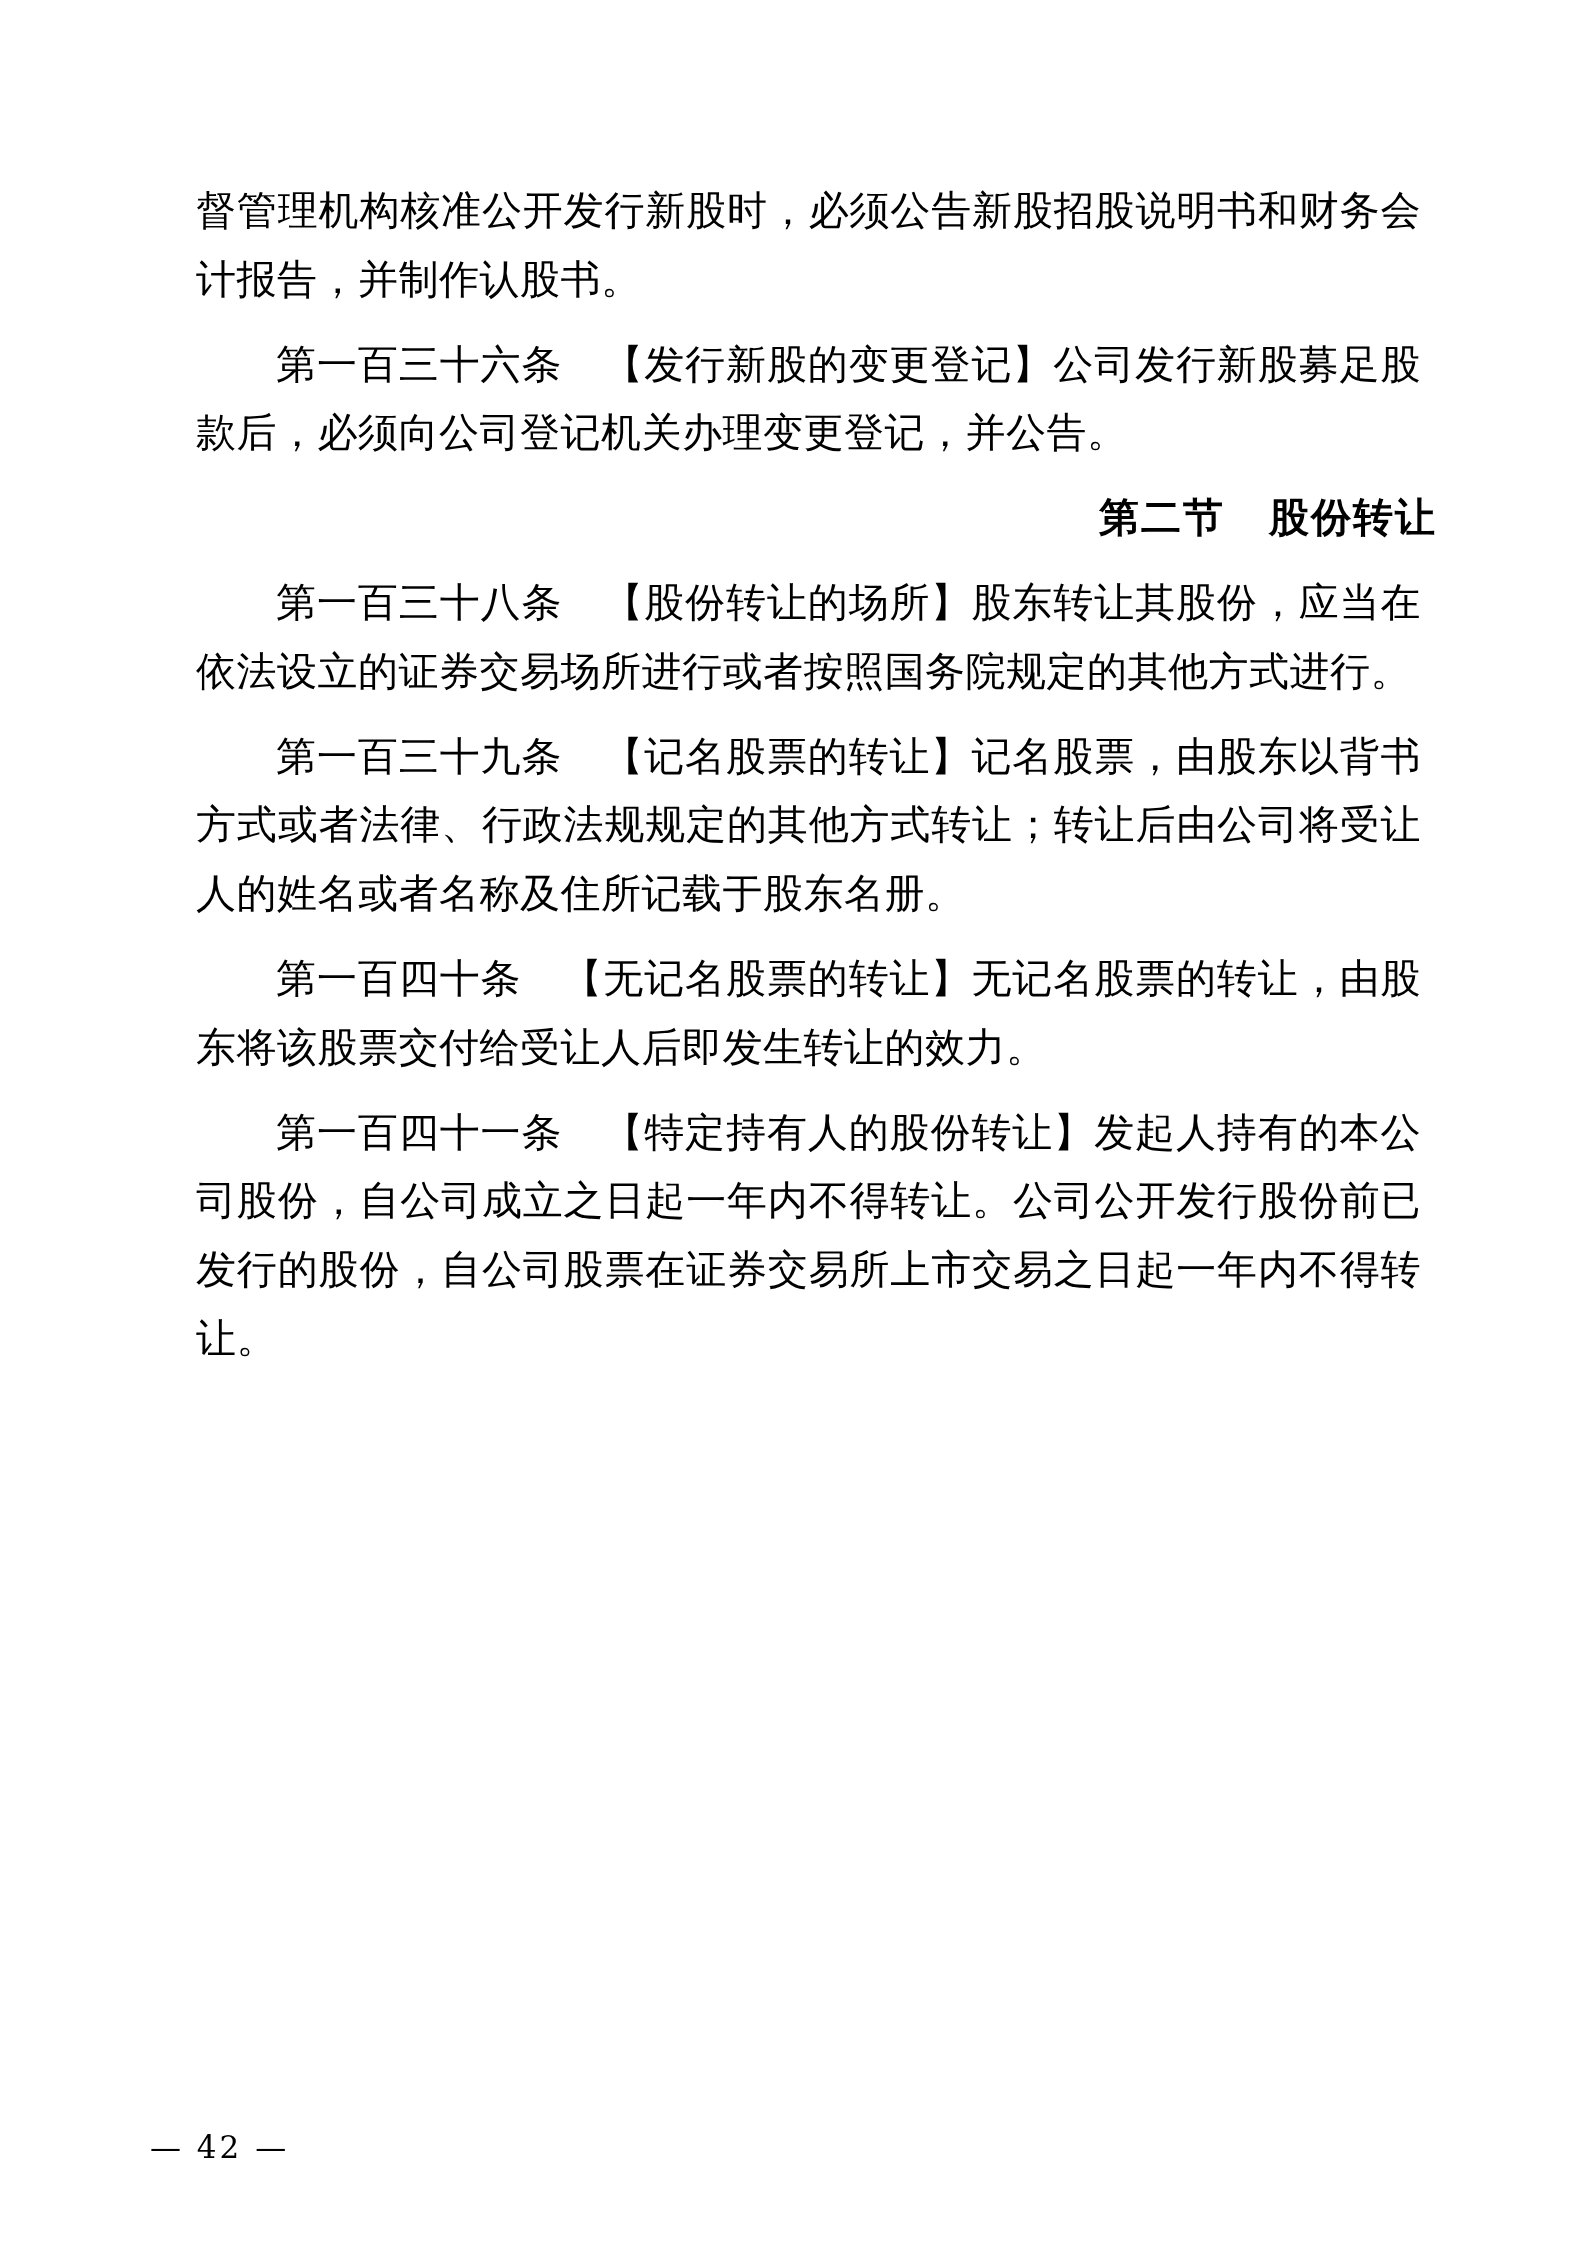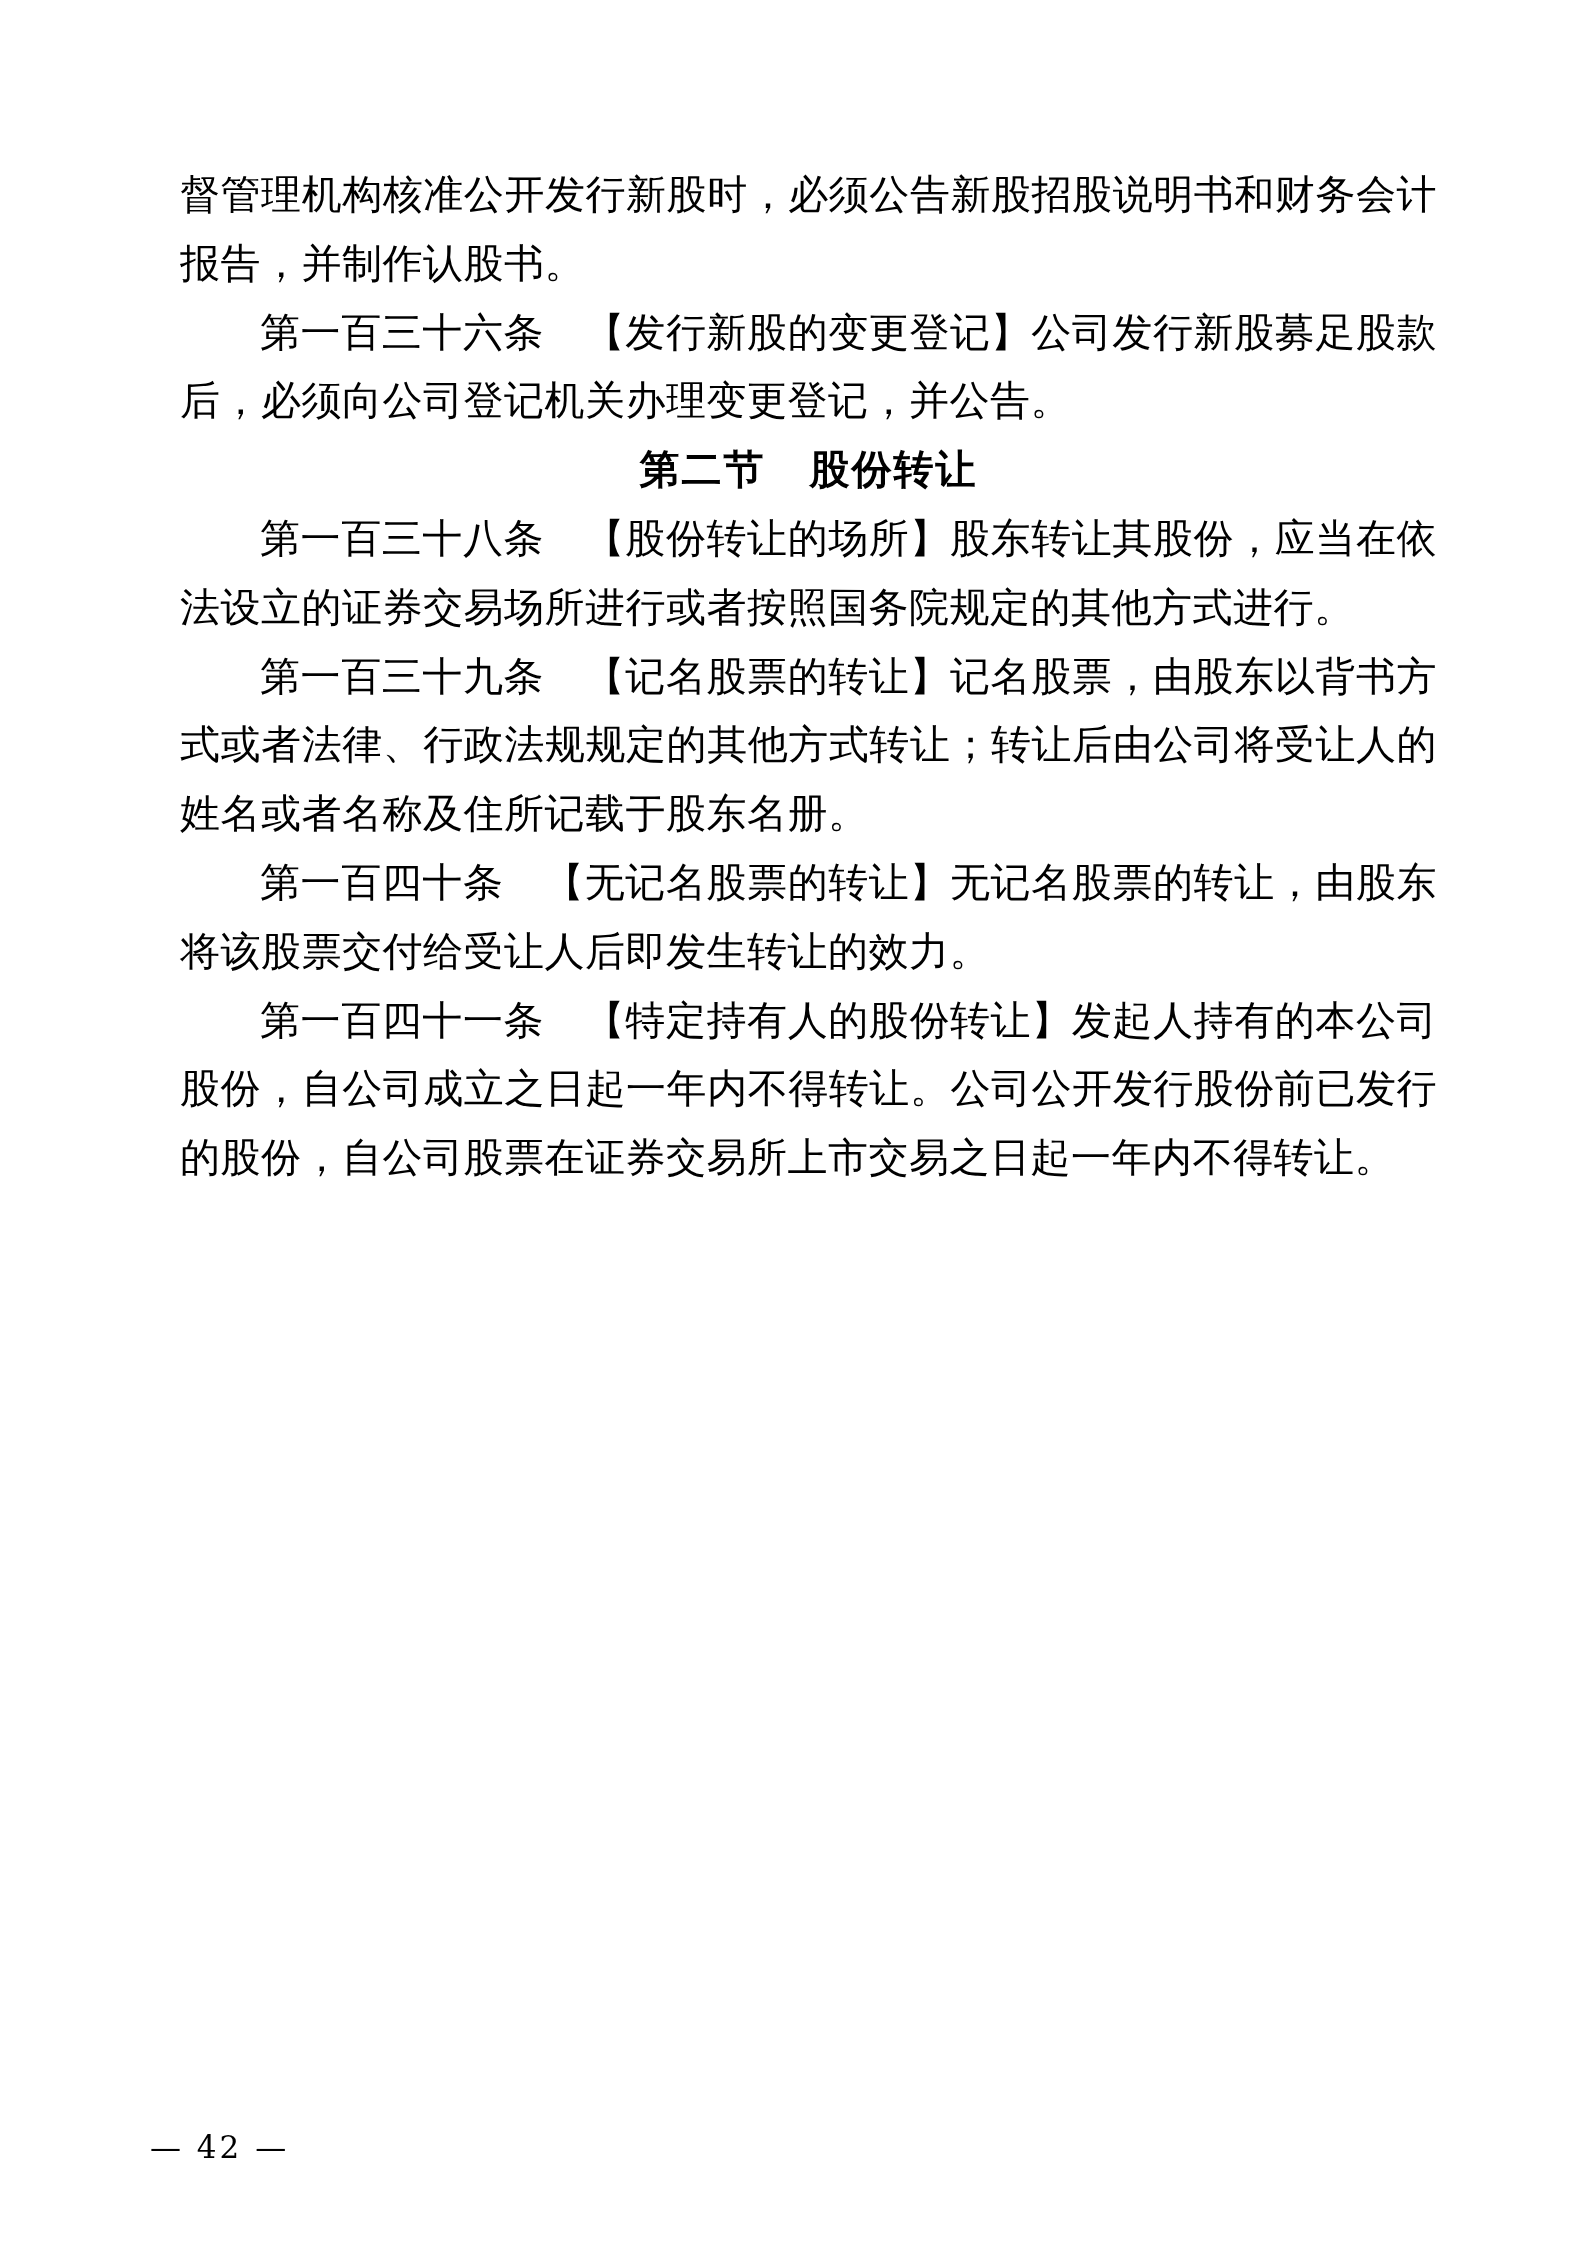--- a/index.html
+++ b/index.html
@@ -24,28 +24,28 @@
     padding: 160px 150px 0 180px;
   }
   .body-text {
     font-size: 40px;
     line-height: 1.72;
     text-align: justify;
     text-justify: inter-ideograph;
     letter-spacing: 0.5px;
   }
   p {
-    margin: 0;
+    margin: 16px;
     padding: 0;
   }
   p.indent {
     text-indent: 2em;
   }
   .section-heading {
-    text-align: center;
+    text-align: right;
     font-weight: bold;
     font-size: 40px;
     line-height: 1.72;
     letter-spacing: 2px;
     margin: 0;
   }
   .section-heading .gap {
     display: inline-block;
     width: 1.1em;
   }

